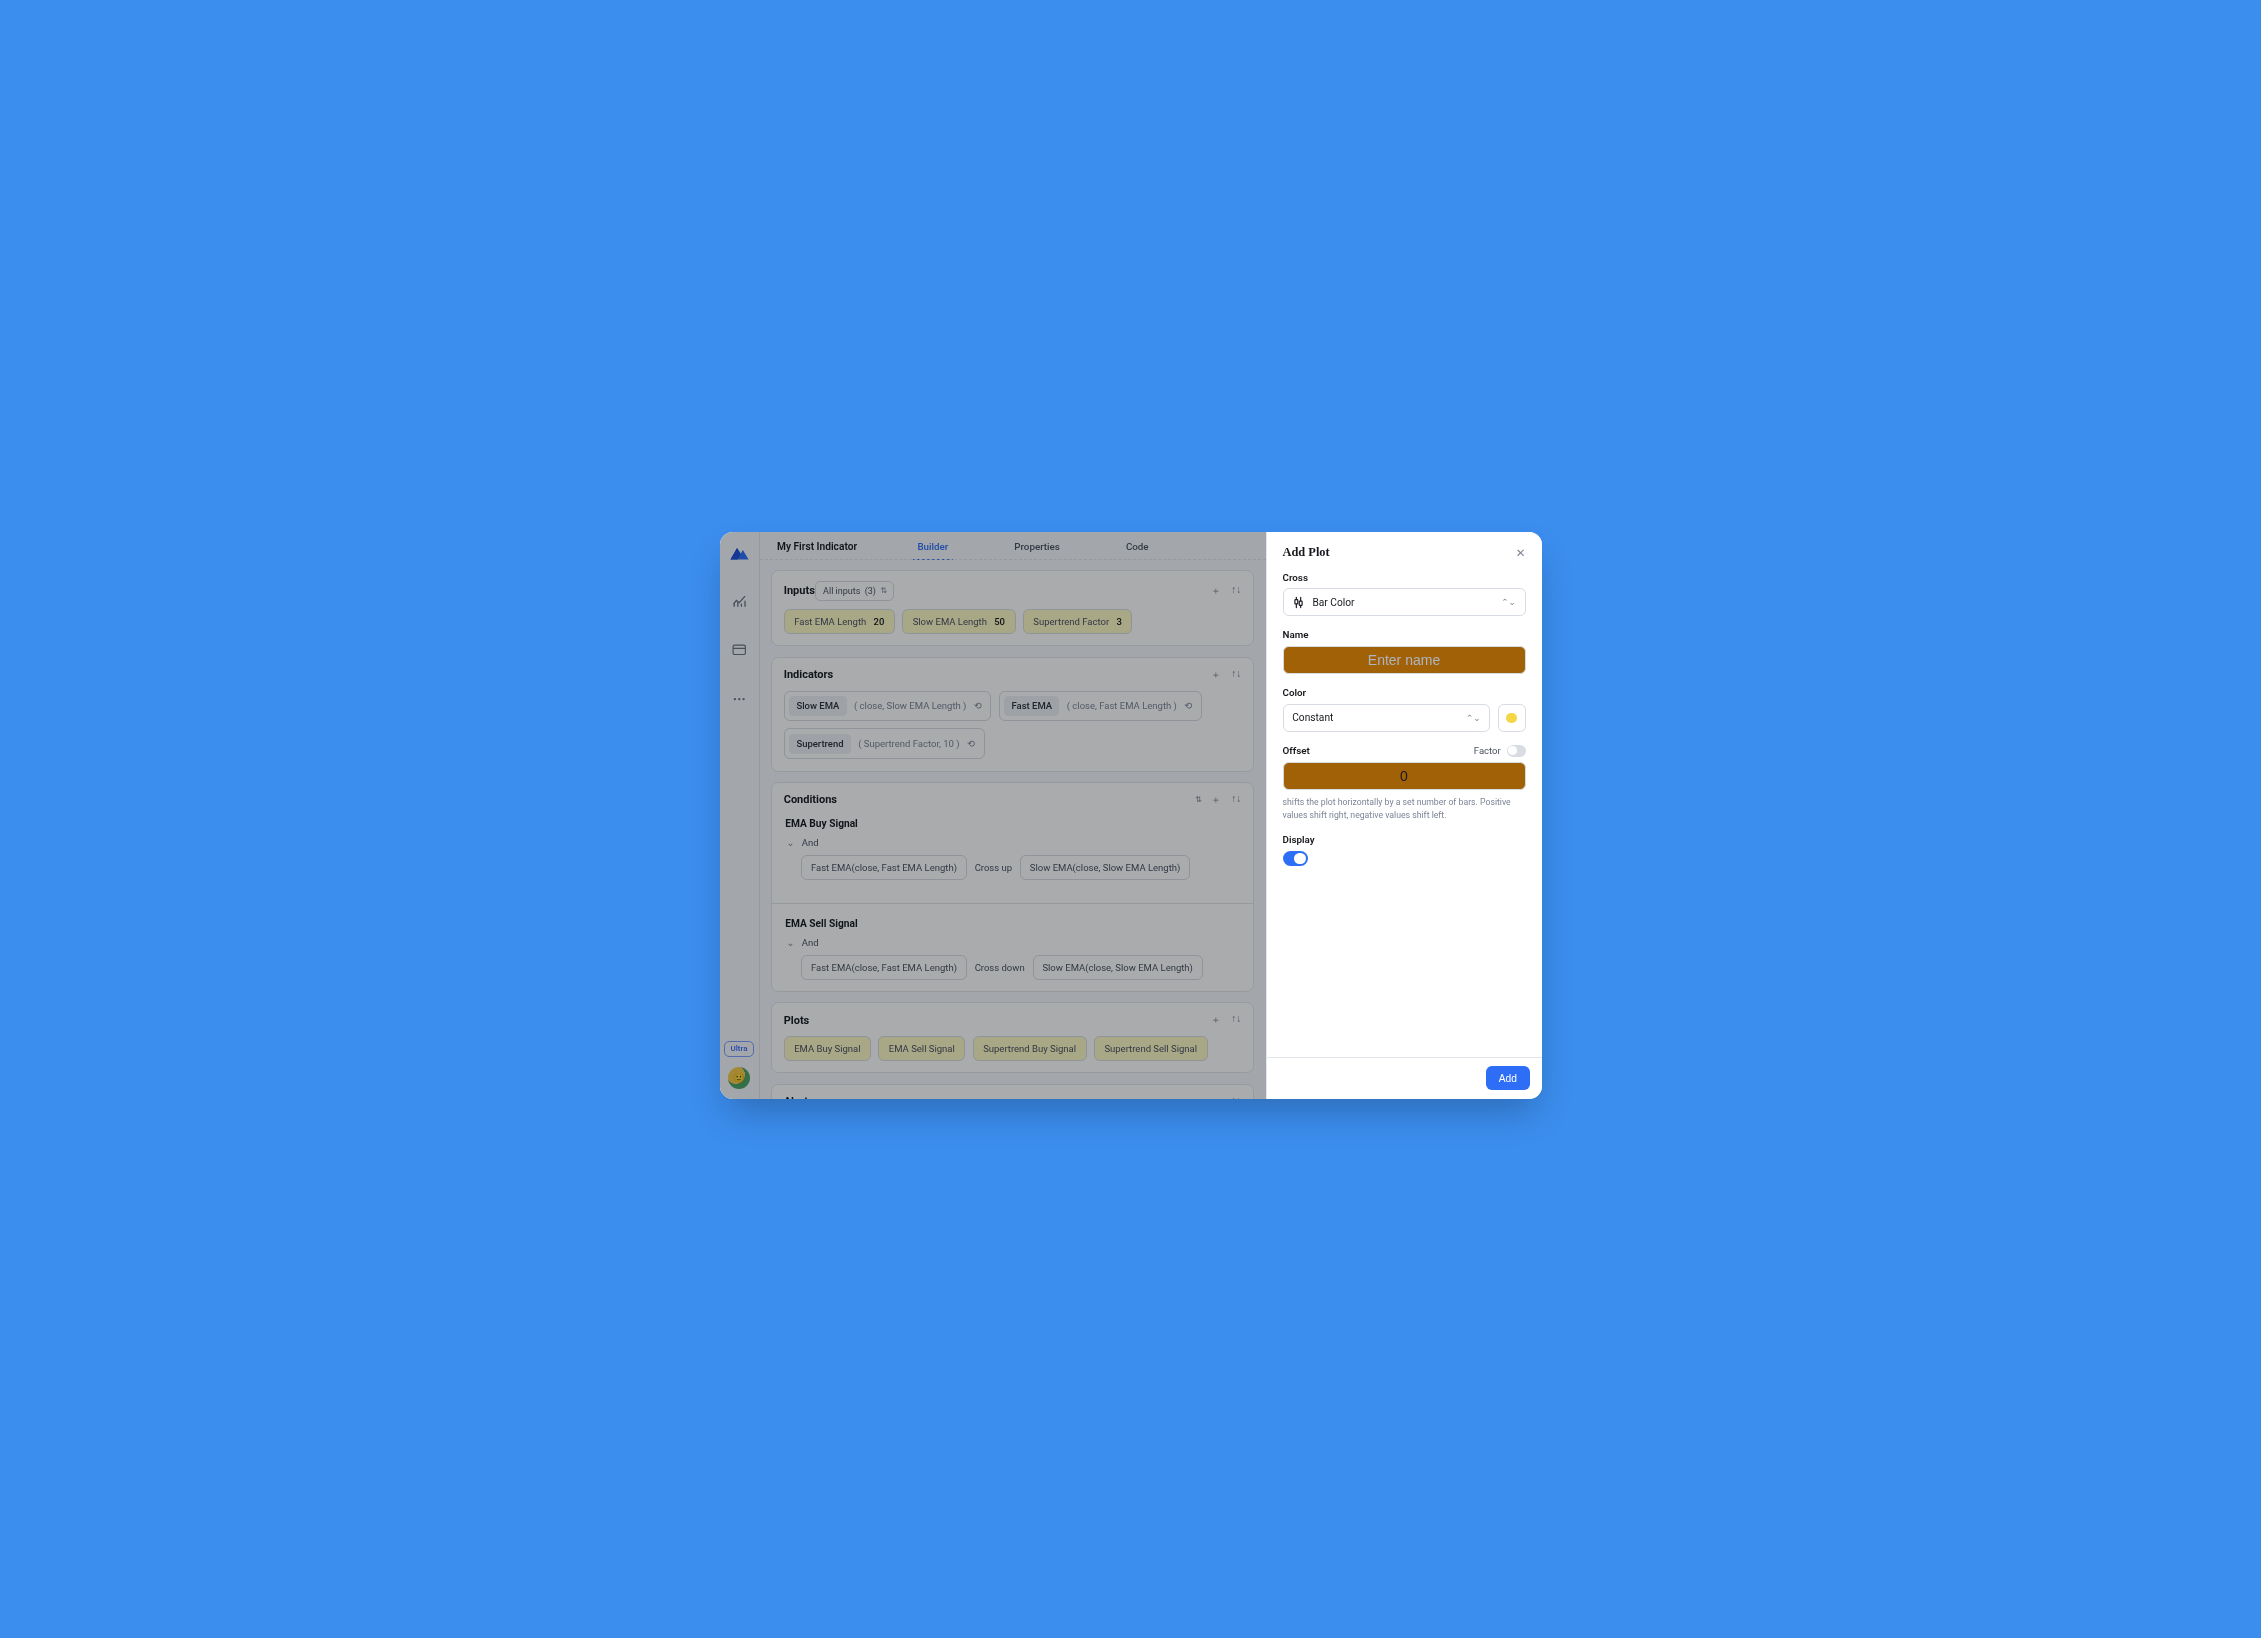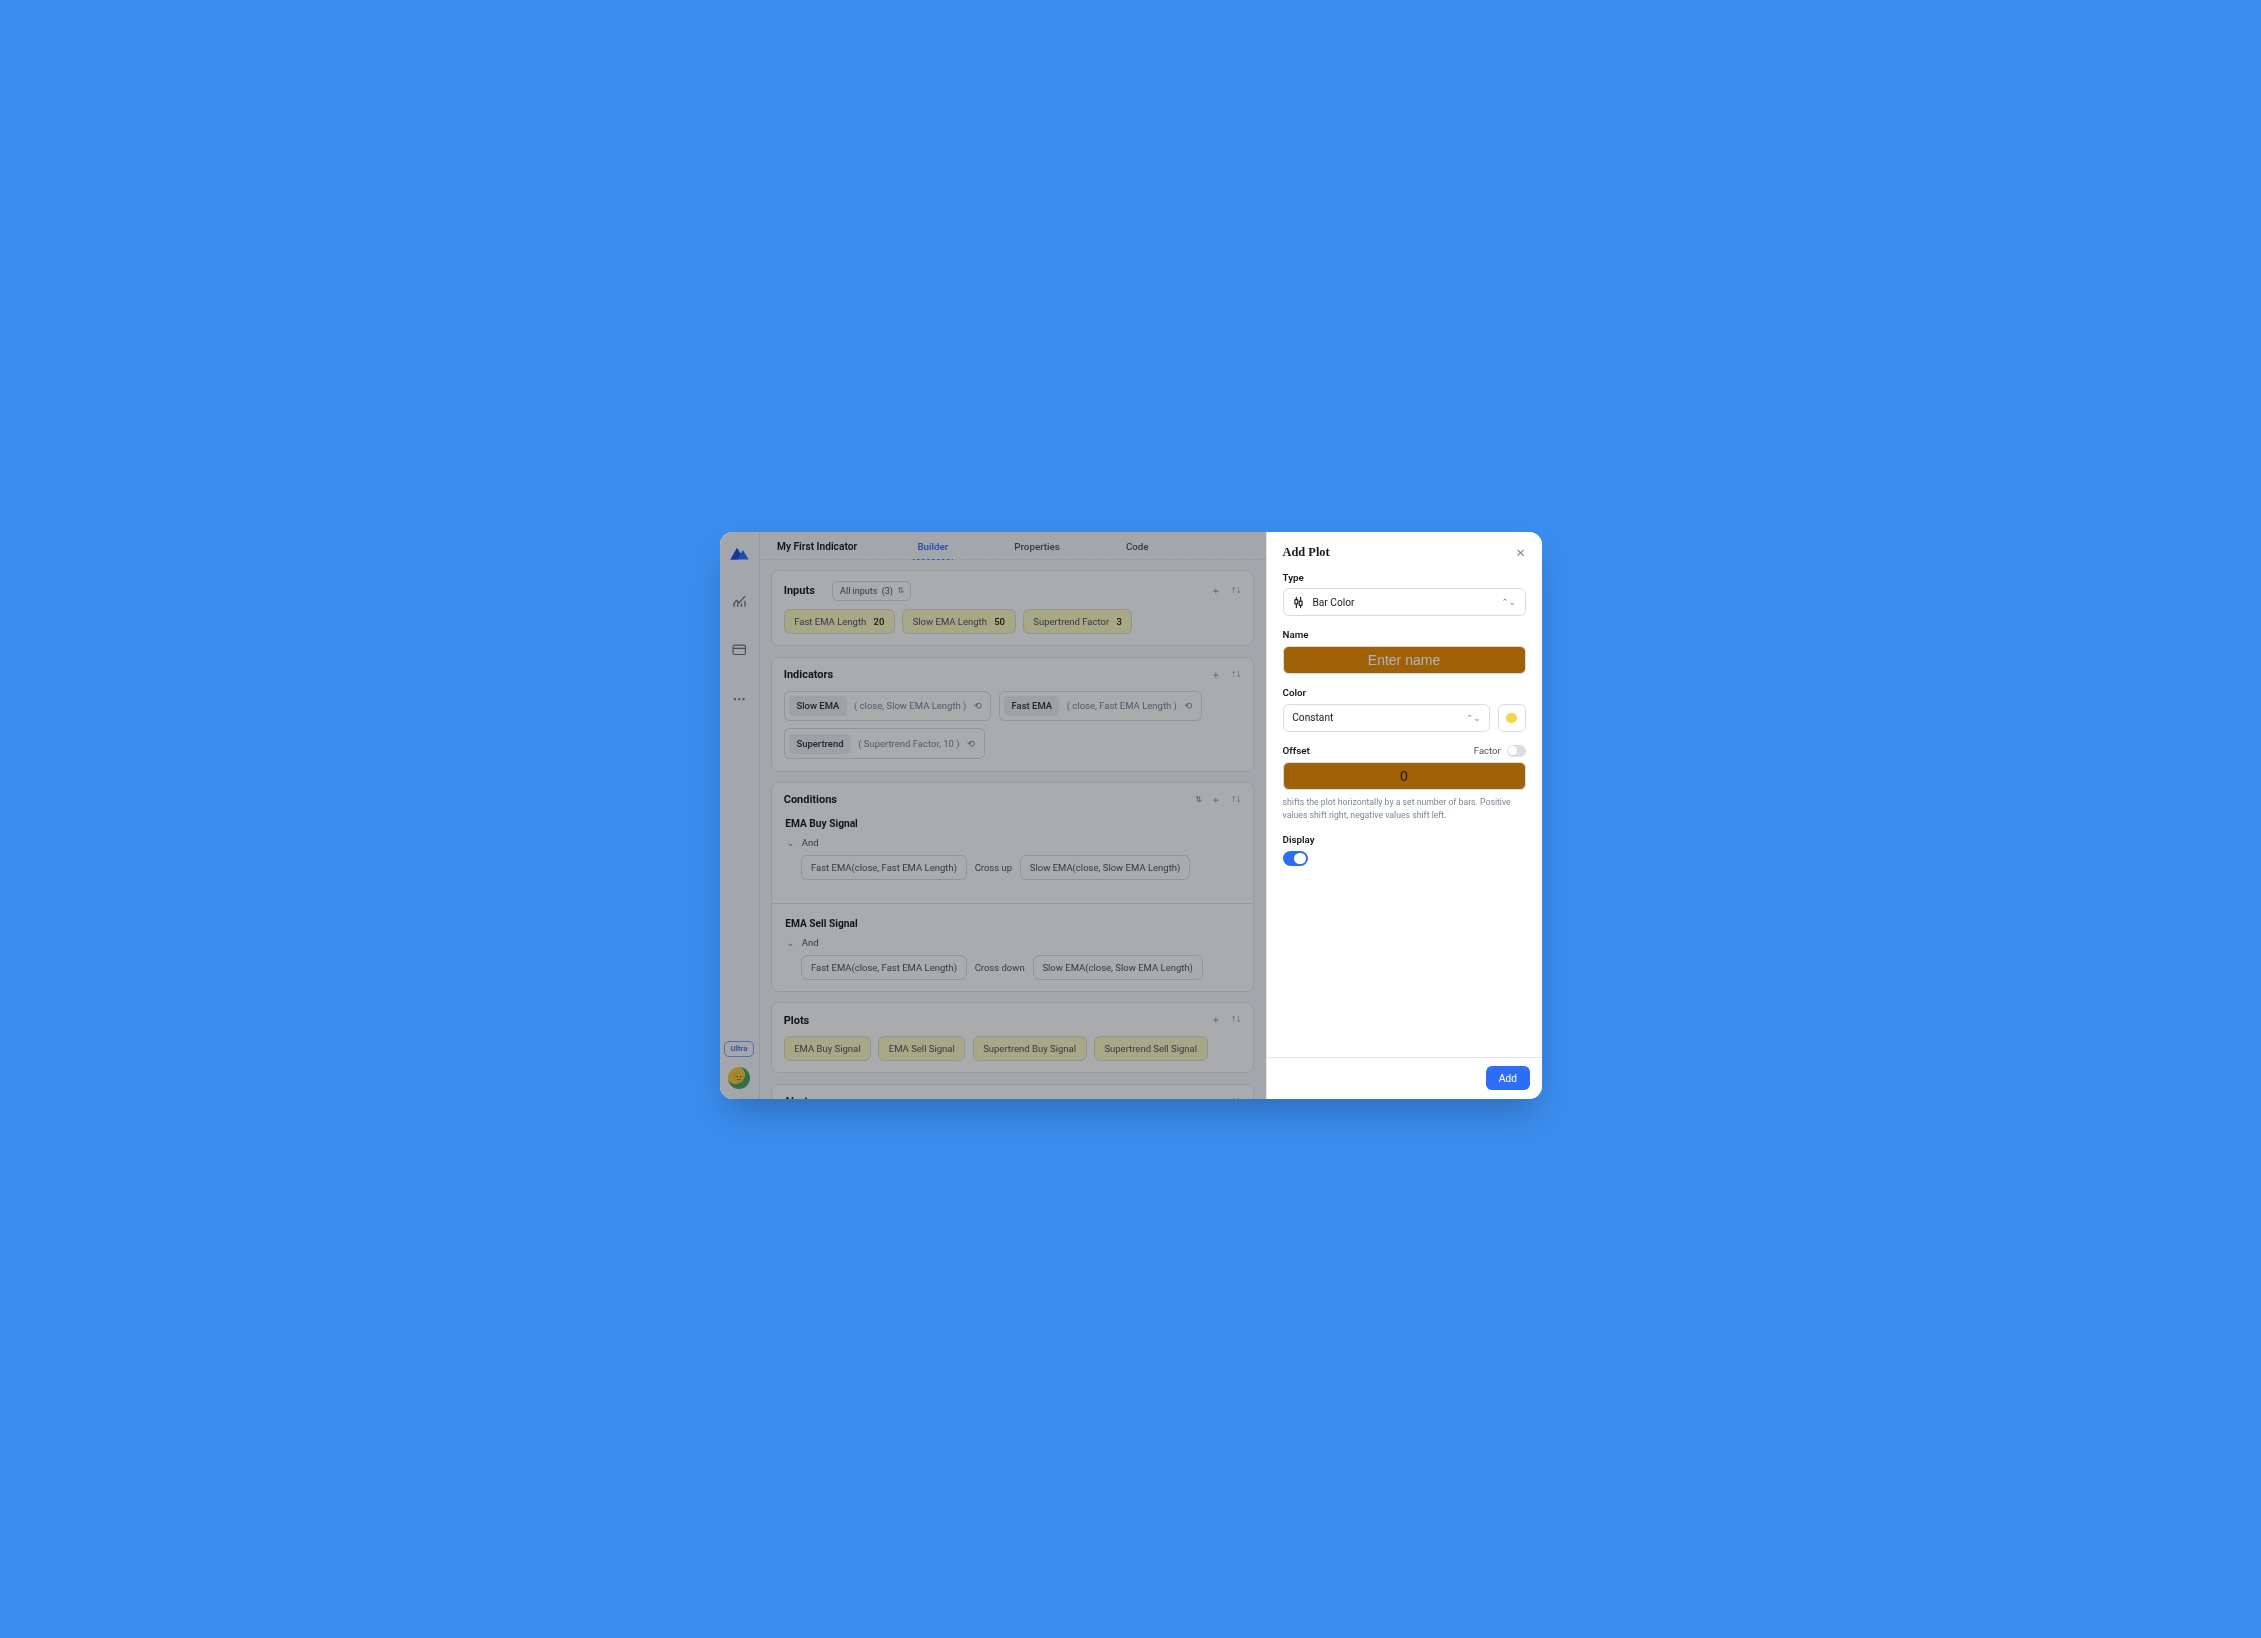--- a/index.html
+++ b/index.html
@@ -127,21 +127,21 @@
   .section{
     background:#fff;
     border:0.7px solid var(--border);
     border-radius:7.3px;
     margin-bottom:10.2px;
   }
   .section-head{
     display:flex;
     align-items:center;
     padding:10.2px 11.6px 8.7px;
-    gap:17px;
+    gap:0;
   }
   .section-title{font-weight:700;font-size:11px;}
   .filter{
     font-size:9px;
     color:var(--text-med);
     padding:3.6px 7.3px;
     border:0.7px solid var(--chip-border);
     border-radius:5.1px;
     display:flex;align-items:center;gap:4.4px;
     cursor:pointer;
@@ -438,21 +438,21 @@
 
   <div class="panel">
     <div class="panel-head">
       <div class="panel-title">Add Plot</div>
       <div class="close">✕</div>
     </div>
 
     <div class="panel-body">
 
       <div class="field">
-        <div class="field-lbl">Type</div>
+        <div class="field-lbl">Cross</div>
         <div class="select">
           <span class="type-icon">
             <svg width="13" height="13" viewBox="0 0 18 18" fill="none" stroke="#16181c" stroke-width="1.6" stroke-linecap="round">
               <line x1="6" y1="2" x2="6" y2="16"></line>
                 <rect x="4" y="5" width="4" height="6" rx="1" fill="#fff"></rect>
               <line x1="12" y1="2" x2="12" y2="16"></line>
                 <rect x="10" y="7" width="4" height="6" rx="1" fill="#fff"></rect>
             </svg>
           </span>
           <span>Bar Color</span>

